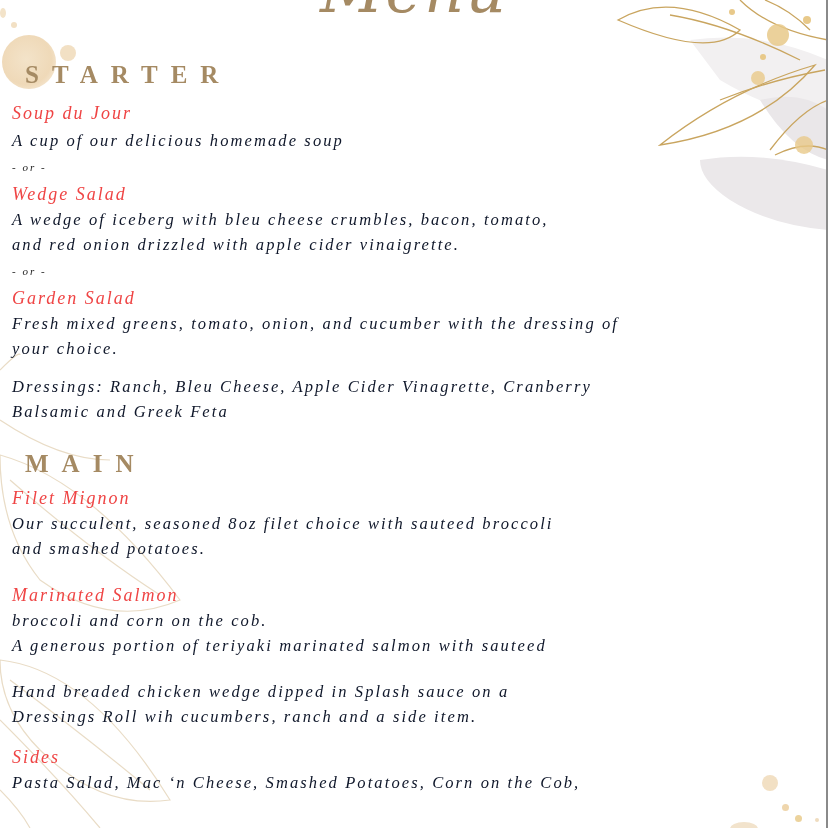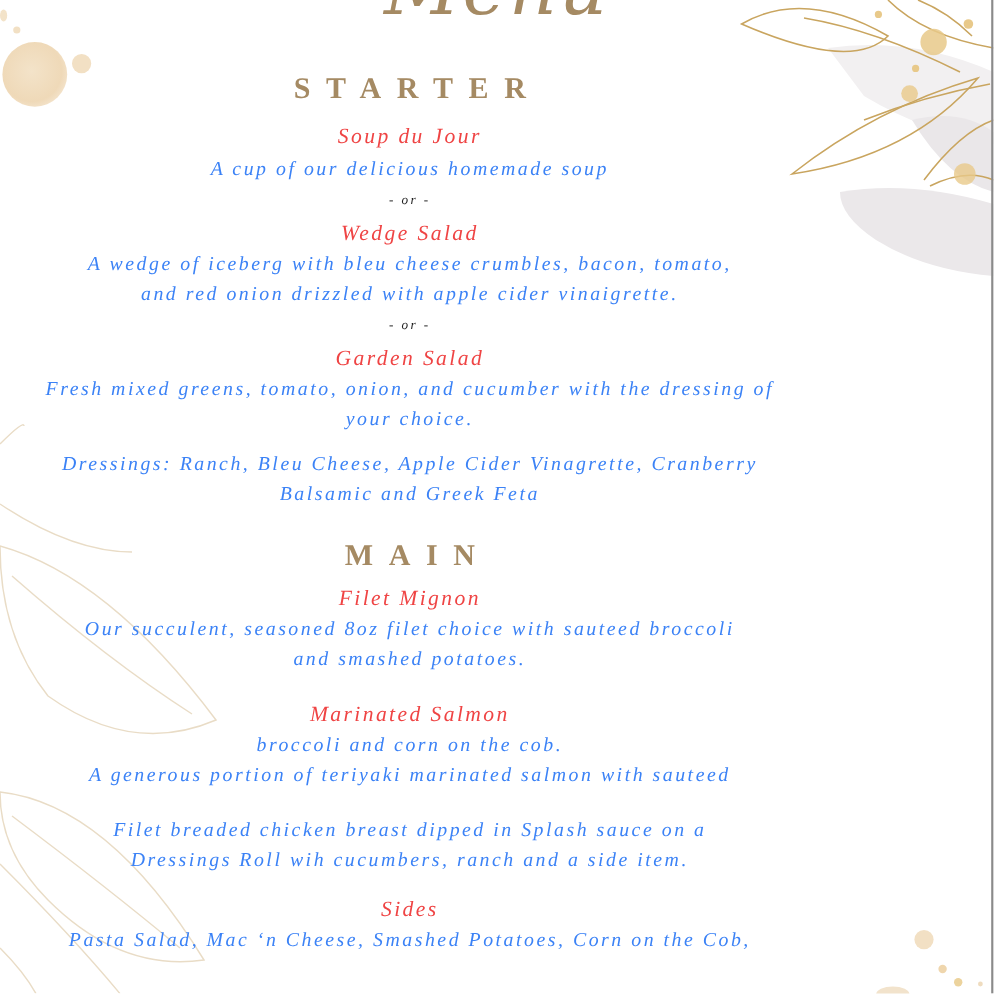--- a/index.html
+++ b/index.html
@@ -16,37 +16,37 @@
     .deco { position: absolute; pointer-events: none; }
     .dot { position: absolute; border-radius: 50%; }
 
     .script-title {
       position: absolute; top: -46px; left: 0; width: 828px; text-align: center;
       font-family: "DejaVu Serif", serif; font-style: italic;
       font-size: 62px; color: #a58a63; letter-spacing: 2px;
     }
 
     .content {
-      position: absolute; top: 58px; left: 0; width: 683px;
-      text-align: center; font-style: italic;
+      position: absolute; top: 58px; left: 12px; width: 683px;
+      text-align: left; font-style: italic;
     }
     .section-heading {
       font-family: "Liberation Serif", serif; font-style: normal;
       color: #a58a63; font-size: 25px; letter-spacing: 13px;
       margin: 0; padding-left: 13px; line-height: 34px;
     }
     .item-name {
       font-family: "Liberation Serif", serif; font-style: italic;
       font-size: 18px; letter-spacing: 2px; line-height: 26px; margin: 0;
       color: #ef4444;
     }
     .item-desc {
       font-family: "Liberation Serif", serif; font-style: italic;
       font-size: 16.5px; letter-spacing: 2.1px; line-height: 25.5px; margin: 0 auto;
-      color: #3b82f6;
+      color: #0f172a;
     }
     .or {
       font-family: "Liberation Serif", serif; font-style: italic;
       font-size: 11px; letter-spacing: 2px; line-height: 27px; margin: 0;
     }
   </style>
 </head>
 <body>
 
 <div class="page">
@@ -131,21 +131,21 @@
     <p class="item-name">Filet Mignon</p>
     <p class="item-desc">Our succulent, seasoned 8oz filet choice with sauteed broccoli</p>
     <p class="item-desc">and smashed potatoes.</p>
     <div style="height:20px"></div>
 
     <p class="item-name">Marinated Salmon</p>
     <p class="item-desc">broccoli and corn on the cob.</p>
     <p class="item-desc">A generous portion of teriyaki marinated salmon with sauteed</p>
     <div style="height:20px"></div>
 
-    <p class="item-desc">Filet breaded chicken breast dipped in Splash sauce on a</p>
+    <p class="item-desc">Hand breaded chicken wedge dipped in Splash sauce on a</p>
     <p class="item-desc">Dressings Roll wih cucumbers, ranch and a side item.</p>
     <div style="height:14px"></div>
 
     <p class="item-name">Sides</p>
     <p class="item-desc">Pasta Salad, Mac ‘n Cheese, Smashed Potatoes, Corn on the Cob,</p>
   </div>
 
   <div class="right-border"></div>
 </div>
 

